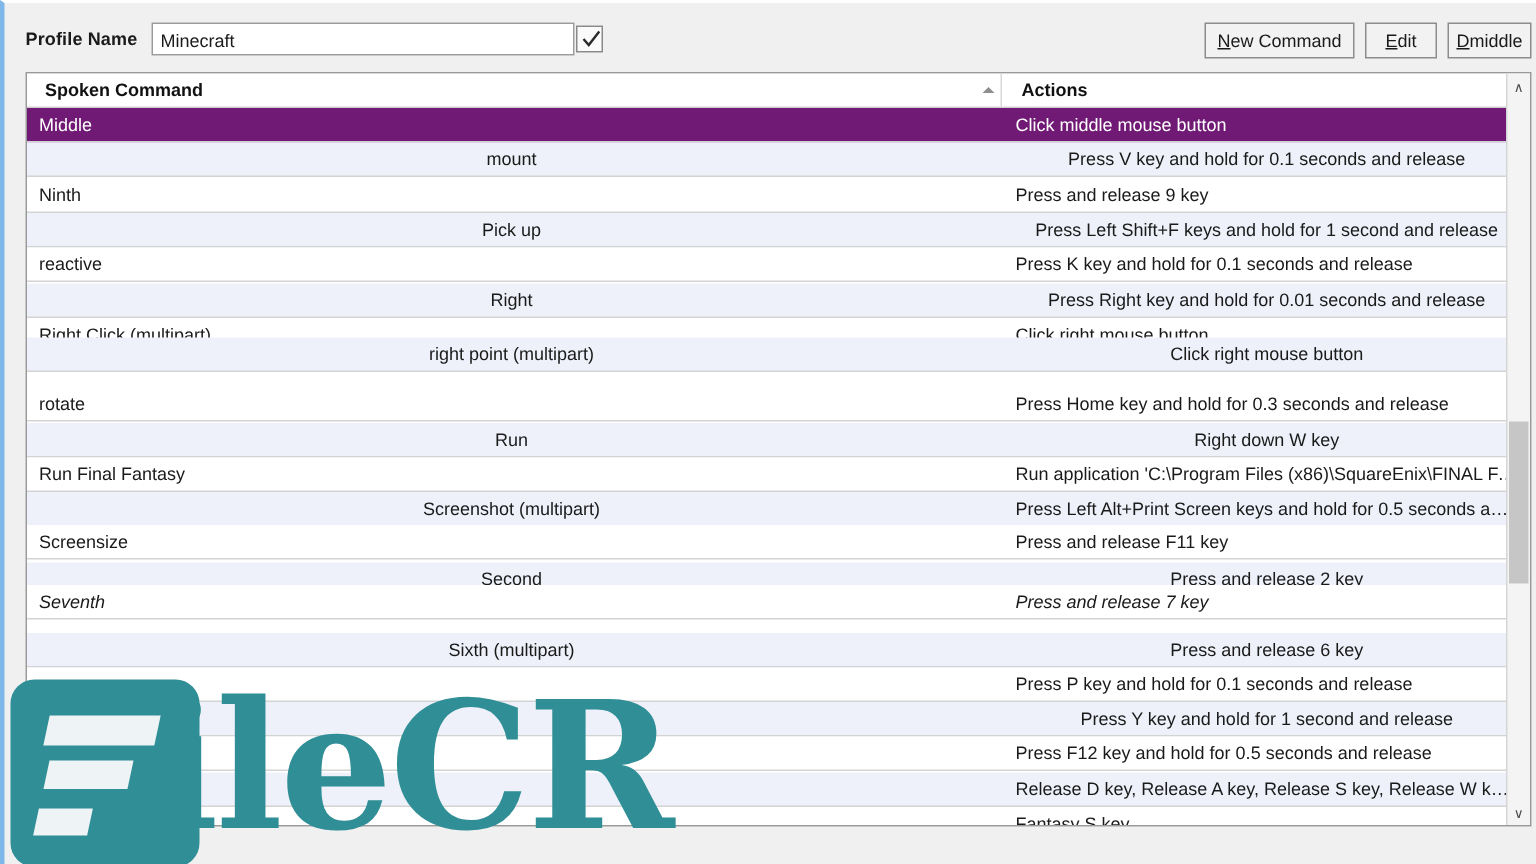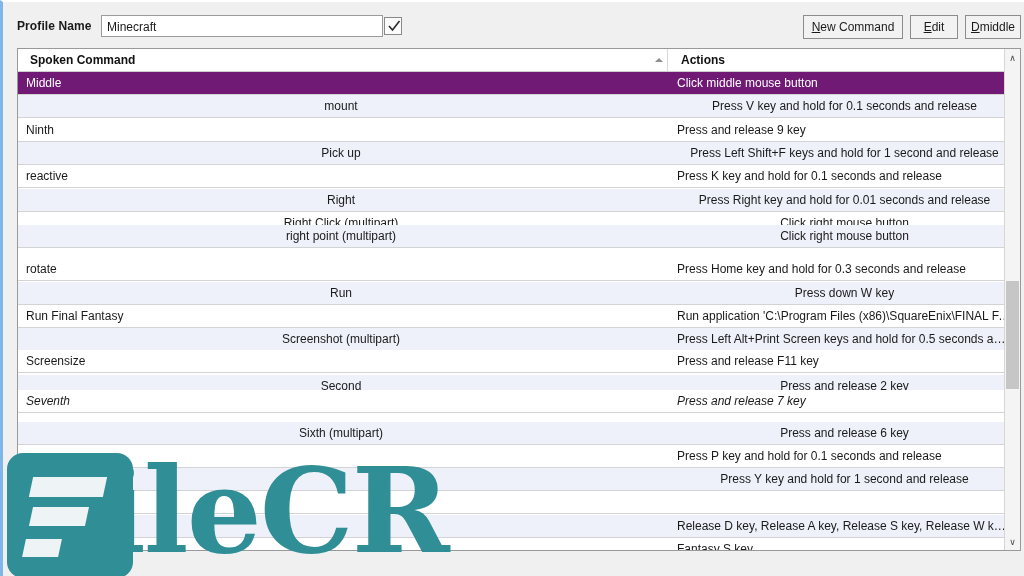--- a/index.html
+++ b/index.html
@@ -268,35 +268,35 @@
           <div class="c-action">Press Left Shift+F keys and hold for 1 second and release</div>
         </div>
         <div class="row odd" style="top: 93.2px; padding-left: 48px;">
           <div class="c-spoken">reactive</div>
           <div class="c-action">Press K key and hold for 0.1 seconds and release</div>
         </div>
         <div class="row even" style="top: 116.5px;">
           <div class="c-spoken">Right</div>
           <div class="c-action">Press Right key and hold for 0.01 seconds and release</div>
         </div>
-        <div class="row odd" style="top: 139.8px; text-align: center;">
+        <div class="row odd" style="top: 139.8px;">
           <div class="c-spoken">Right Click (multipart)</div>
           <div class="c-action">Click right mouse button</div>
         </div>
         <div class="row even" style="top: 153px;">
           <div class="c-spoken">right point (multipart)</div>
           <div class="c-action">Click right mouse button</div>
         </div>
         <div class="row odd" style="top: 186.4px;">
           <div class="c-spoken">rotate</div>
           <div class="c-action">Press Home key and hold for 0.3 seconds and release</div>
         </div>
         <div class="row even" style="top: 209.7px;">
           <div class="c-spoken">Run</div>
-          <div class="c-action">Press down W key</div>
+          <div class="c-action">Right down W key</div>
         </div>
         <div class="row odd" style="top: 233px;">
           <div class="c-spoken">Run Final Fantasy</div>
           <div class="c-action">Run application 'C:\Program Files (x86)\SquareEnix\FINAL FANTA...</div>
         </div>
         <div class="row even" style="top: 256.3px;">
           <div class="c-spoken">Screenshot (multipart)</div>
           <div class="c-action">Press Left Alt+Print Screen keys and hold for 0.5 seconds and re...</div>
         </div>
         <div class="row odd" style="top: 278px; padding-left: 23px;">
@@ -318,20 +318,21 @@
         <div class="row odd" style="top: 372.8px;">
           <div class="c-spoken"></div>
           <div class="c-action">Press P key and hold for 0.1 seconds and release</div>
         </div>
         <div class="row even" style="top: 396.1px;">
           <div class="c-spoken"></div>
           <div class="c-action">Press Y key and hold for 1 second and release</div>
         </div>
         <div class="row odd" style="top: 419.4px;">
           <div class="c-spoken"></div>
+          <div class="c-action">Press F12 key and hold for 0.5 seconds and release</div>
         </div>
         <div class="row even" style="top: 442.7px;">
           <div class="c-spoken"></div>
           <div class="c-action">Release D key, Release A key, Release S key, Release W key, Rele...</div>
         </div>
         <div class="row odd" style="top: 466px;">
           <div class="c-spoken"></div>
           <div class="c-action">Fantasy S key</div>
         </div>
       </div>

